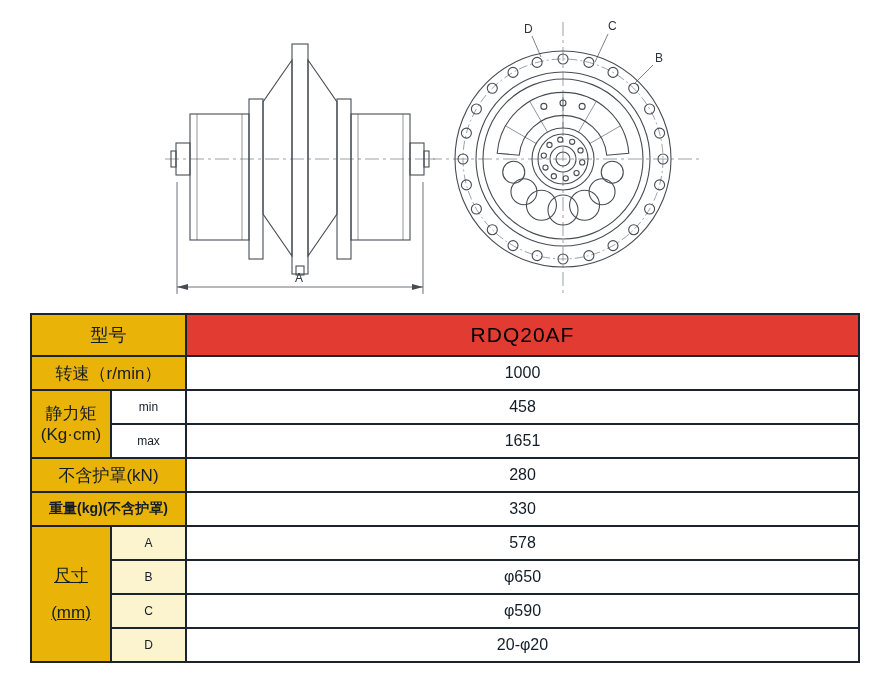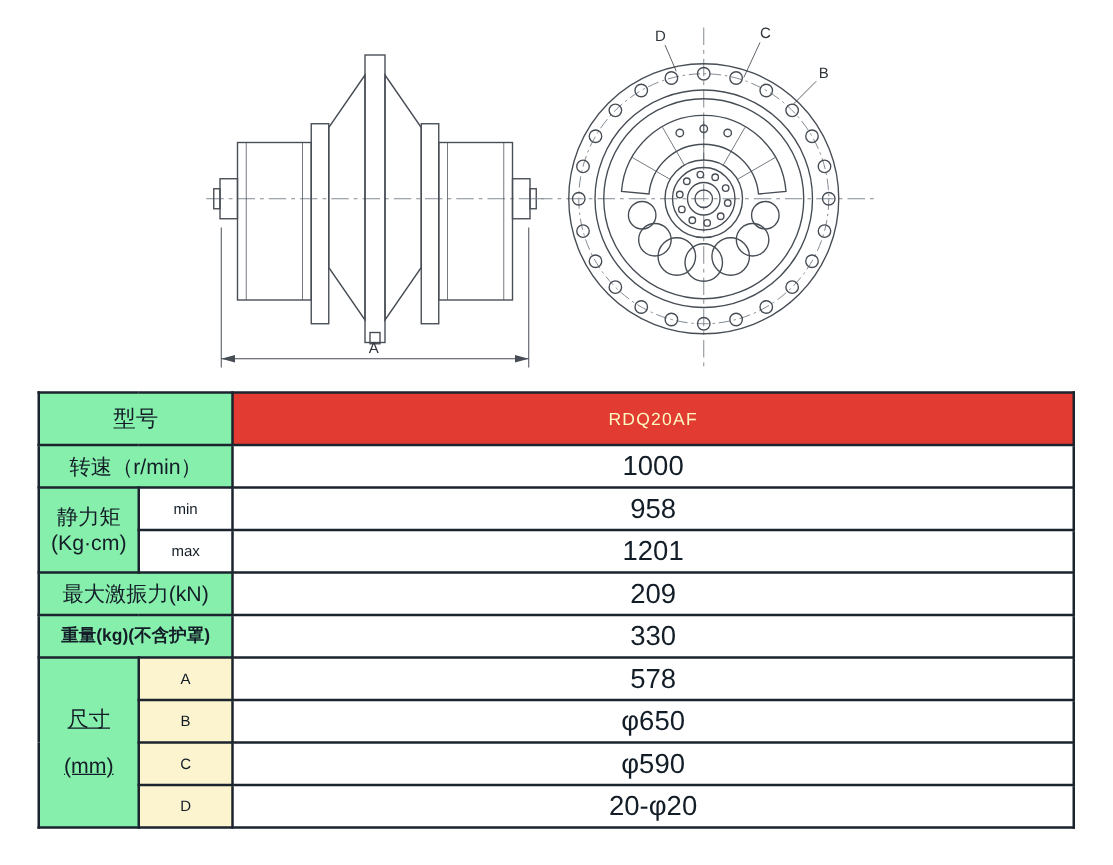--- a/index.html
+++ b/index.html
@@ -22,26 +22,26 @@
   .dtext  { font-family:"Liberation Sans",sans-serif; font-size:12px; fill:#2e343b; }
 
   
   table.spec {
     position:absolute; left:30px; top:313px; width:830px;
     border-collapse:collapse; table-layout:fixed; text-align:center;
   }
   .spec td { border:2px solid #1b242e; vertical-align:middle; padding:0 2px; }
   .spec tr { height:34px; }
   .spec tr.r-hdr { height:42px; }
-  .c-blue   { background:#86efac; }
-  .c-red    { background:#e23b31; color:#fef9c3; font-size:14px; letter-spacing:1px; }
+  .c-blue   { background:#eab308; }
+  .c-red    { background:#e23b31; color:#000000; font-size:21px; letter-spacing:1px; }
   .c-yellow { background:#fcf3cf; }
   .t-label  { font-size:17px; }
   .t-hdr    { font-size:18px; }
-  .t-val    { font-size:22px; }
+  .t-val    { font-size:16px; }
   .t-sub    { font-size:12px; }
   .t-small  { font-size:14px;font-weight:bold; }
   .pre      { white-space:pre-line; line-height:1.25; }
   .tall     { line-height:2.2;text-decoration:underline; }
 </style>
 </head>
 <body>
 
 <svg class="drawings" width="890" height="308" viewBox="0 0 890 308">
 
@@ -165,29 +165,29 @@
       <td class="c-red">RDQ20AF</td>
     </tr>
     <tr>
       <td colspan="2" class="c-blue t-label">转速（r/min）</td>
       <td class="t-val">1000</td>
     </tr>
     <tr>
       <td rowspan="2" class="c-blue t-label pre">静力矩
 (Kg·cm)</td>
       <td class="t-sub">min</td>
-      <td class="t-val">958</td>
+      <td class="t-val">458</td>
     </tr>
     <tr>
       <td class="t-sub">max</td>
-      <td class="t-val">1201</td>
-    </tr>
-    <tr>
-      <td colspan="2" class="c-blue t-label">最大激振力(kN)</td>
-      <td class="t-val">209</td>
+      <td class="t-val">1651</td>
+    </tr>
+    <tr>
+      <td colspan="2" class="c-blue t-label">不含护罩(kN)</td>
+      <td class="t-val">280</td>
     </tr>
     <tr>
       <td colspan="2" class="c-blue t-small">重量(kg)(不含护罩)</td>
       <td class="t-val">330</td>
     </tr>
     <tr>
       <td rowspan="4" class="c-blue t-label pre tall">尺寸
 (mm)</td>
       <td class="c-yellow t-sub">A</td>
       <td class="t-val">578</td>

